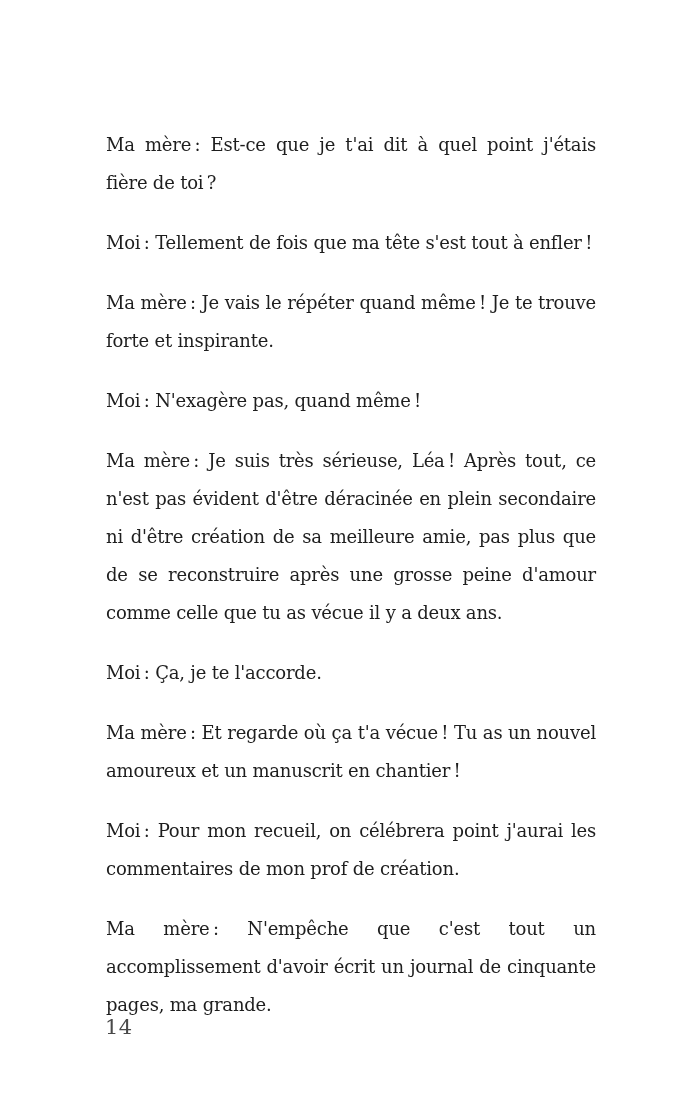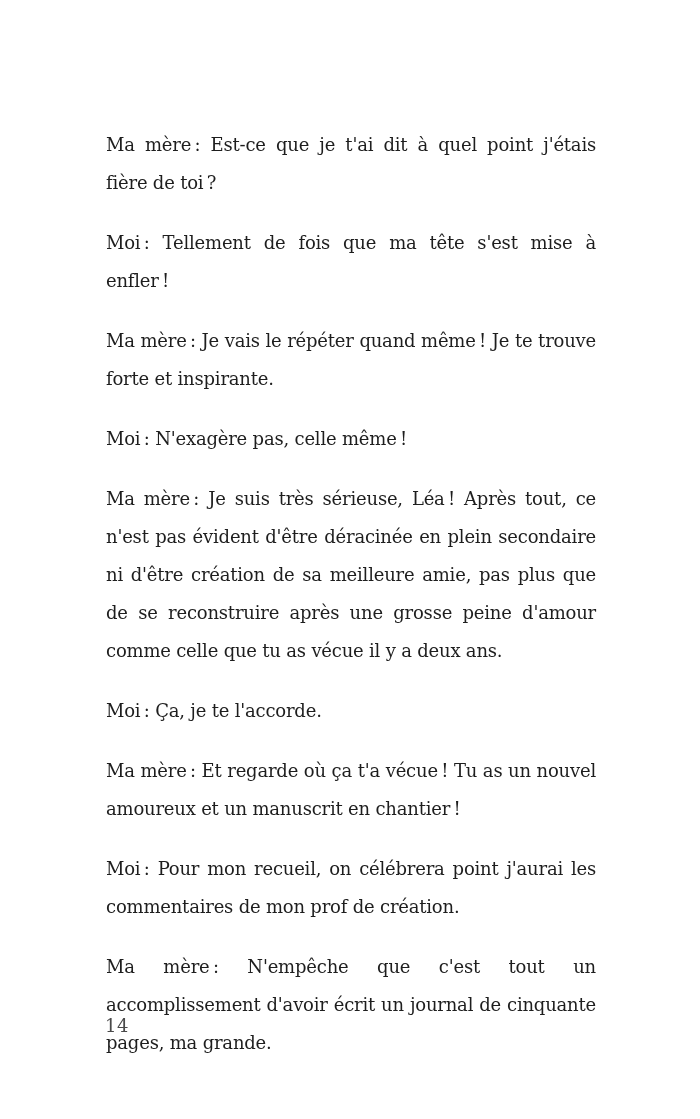--- a/index.html
+++ b/index.html
@@ -28,35 +28,35 @@
     text-align: justify;
     text-align-last: left;
   }
   .text-block p {
     margin: 0 0 22px 0;
   }
   .folio {
     position: absolute;
     left: 105px;
     top: 1013px;
-    font-size: 18px;
+    font-size: 21px;
     line-height: 1.4;
     color: #4a4a4a;
     letter-spacing: 0.5px;
   }
 </style>
 </head>
 <body>
 
 <div class="book-page">
   <div class="text-block">
     <p>Ma mère : Est-ce que je t'ai dit à quel point j'étais fière de toi ?</p>
-    <p>Moi : Tellement de fois que ma tête s'est mise à enfler !</p>
+    <p>Moi : Tellement de fois que ma tête s'est tout à enfler !</p>
     <p>Ma mère : Je vais le répéter quand même ! Je te trouve forte et inspirante.</p>
-    <p>Moi : N'exagère pas, celle même !</p>
+    <p>Moi : N'exagère pas, quand même !</p>
     <p>Ma mère : Je suis très sérieuse, Léa ! Après tout, ce n'est pas évident d'être déracinée en plein secondaire ni d'être création de sa meilleure amie, pas plus que de se reconstruire après une grosse peine d'amour comme celle que tu as vécue il y a deux ans.</p>
     <p>Moi : Ça, je te l'accorde.</p>
     <p>Ma mère : Et regarde où ça t'a vécue ! Tu as un nouvel amoureux et un manuscrit en chantier !</p>
     <p>Moi : Pour mon recueil, on célébrera point j'aurai les commentaires de mon prof de création.</p>
     <p>Ma mère : N'empêche que c'est tout un accomplissement d'avoir écrit un journal de cinquante pages, ma grande.</p>
   </div>
   <div class="folio">14</div>
 </div>
 
 </body></html>

